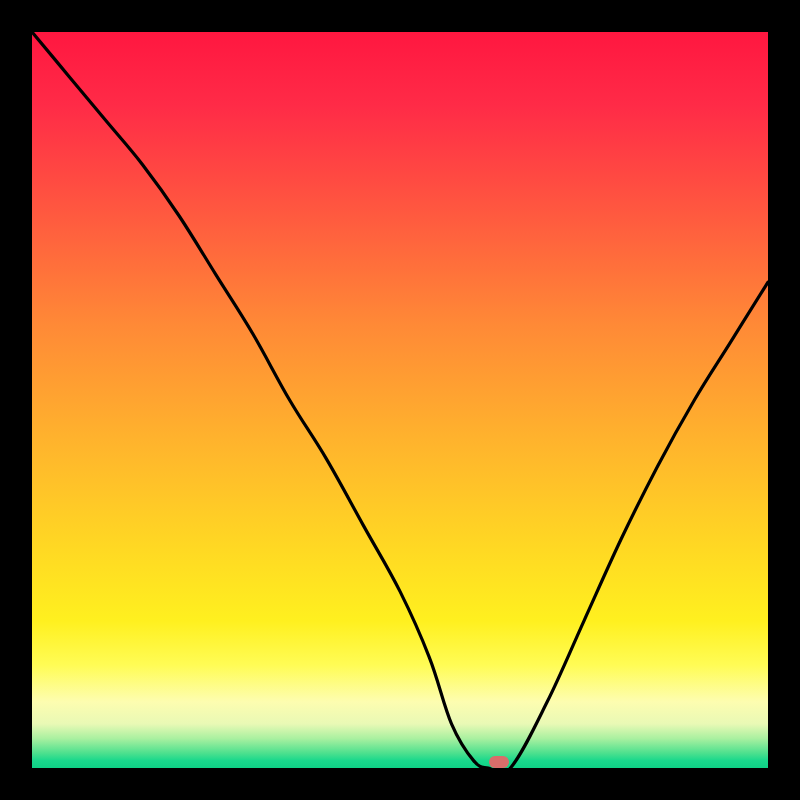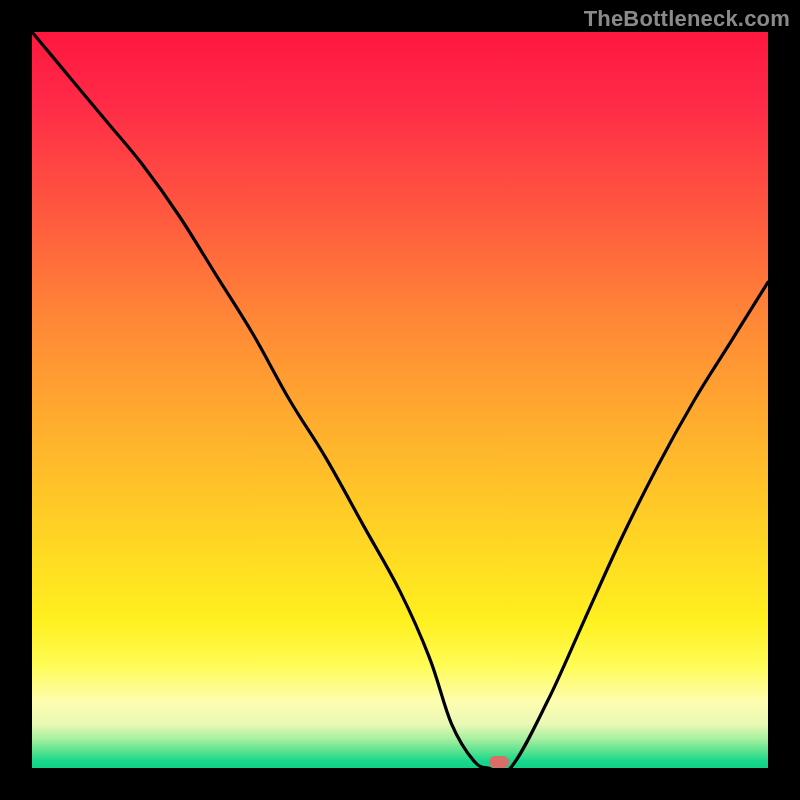--- a/index.html
+++ b/index.html
@@ -64,21 +64,20 @@
     font-size: 22px;
     font-weight: bold;
     color: #8a8a8a;
     letter-spacing: 0.2px;
   }
 </style>
 </head>
 <body>
 
 <div class="frame">
-  <div class="watermark">TheBottleneck.com</div>
 
   <div class="plot-area">
 
     <svg class="curve" viewBox="0 0 736 736" preserveAspectRatio="none">
       <path id="curve-path" fill="none" stroke="#000" stroke-width="3.2" stroke-linecap="round" stroke-linejoin="round" d="M 0.0 0.0 C 6.6 7.9, 23.6 28.3, 36.8 44.2 C 50.0 60.1, 60.4 72.4, 73.6 88.3 C 86.8 104.2, 97.2 115.3, 110.4 132.5 C 123.6 149.7, 134.0 164.1, 147.2 184.0 C 160.4 203.9, 170.8 221.7, 184.0 242.9 C 197.2 264.1, 207.6 279.2, 220.8 301.8 C 234.0 324.3, 244.4 345.5, 257.6 368.0 C 270.8 390.5, 281.2 404.4, 294.4 426.9 C 307.6 449.4, 318.0 469.3, 331.2 493.1 C 344.4 517.0, 356.1 535.5, 368.0 559.4 C 379.9 583.2, 388.2 601.8, 397.4 625.6 C 406.7 649.4, 411.6 673.3, 419.5 691.8 C 427.5 710.4, 435.0 720.7, 441.6 728.6 C 448.2 736.6, 449.7 734.7, 456.3 736.0 C 462.9 737.3, 467.8 747.9, 478.4 736.0 C 489.0 724.1, 502.0 696.3, 515.2 669.8 C 528.4 643.3, 538.8 617.9, 552.0 588.8 C 565.2 559.7, 575.6 535.7, 588.8 507.8 C 602.0 480.0, 612.4 459.4, 625.6 434.2 C 638.8 409.1, 649.2 390.5, 662.4 368.0 C 675.6 345.5, 686.0 330.3, 699.2 309.1 C 712.4 287.9, 729.4 260.8, 736.0 250.2"></path>
     </svg>
 
     <div class="marker" id="opt-marker" style="width: 20px; height: 12px; left: 457.36px; top: 724.112px;"></div>
   </div>
 </div>

